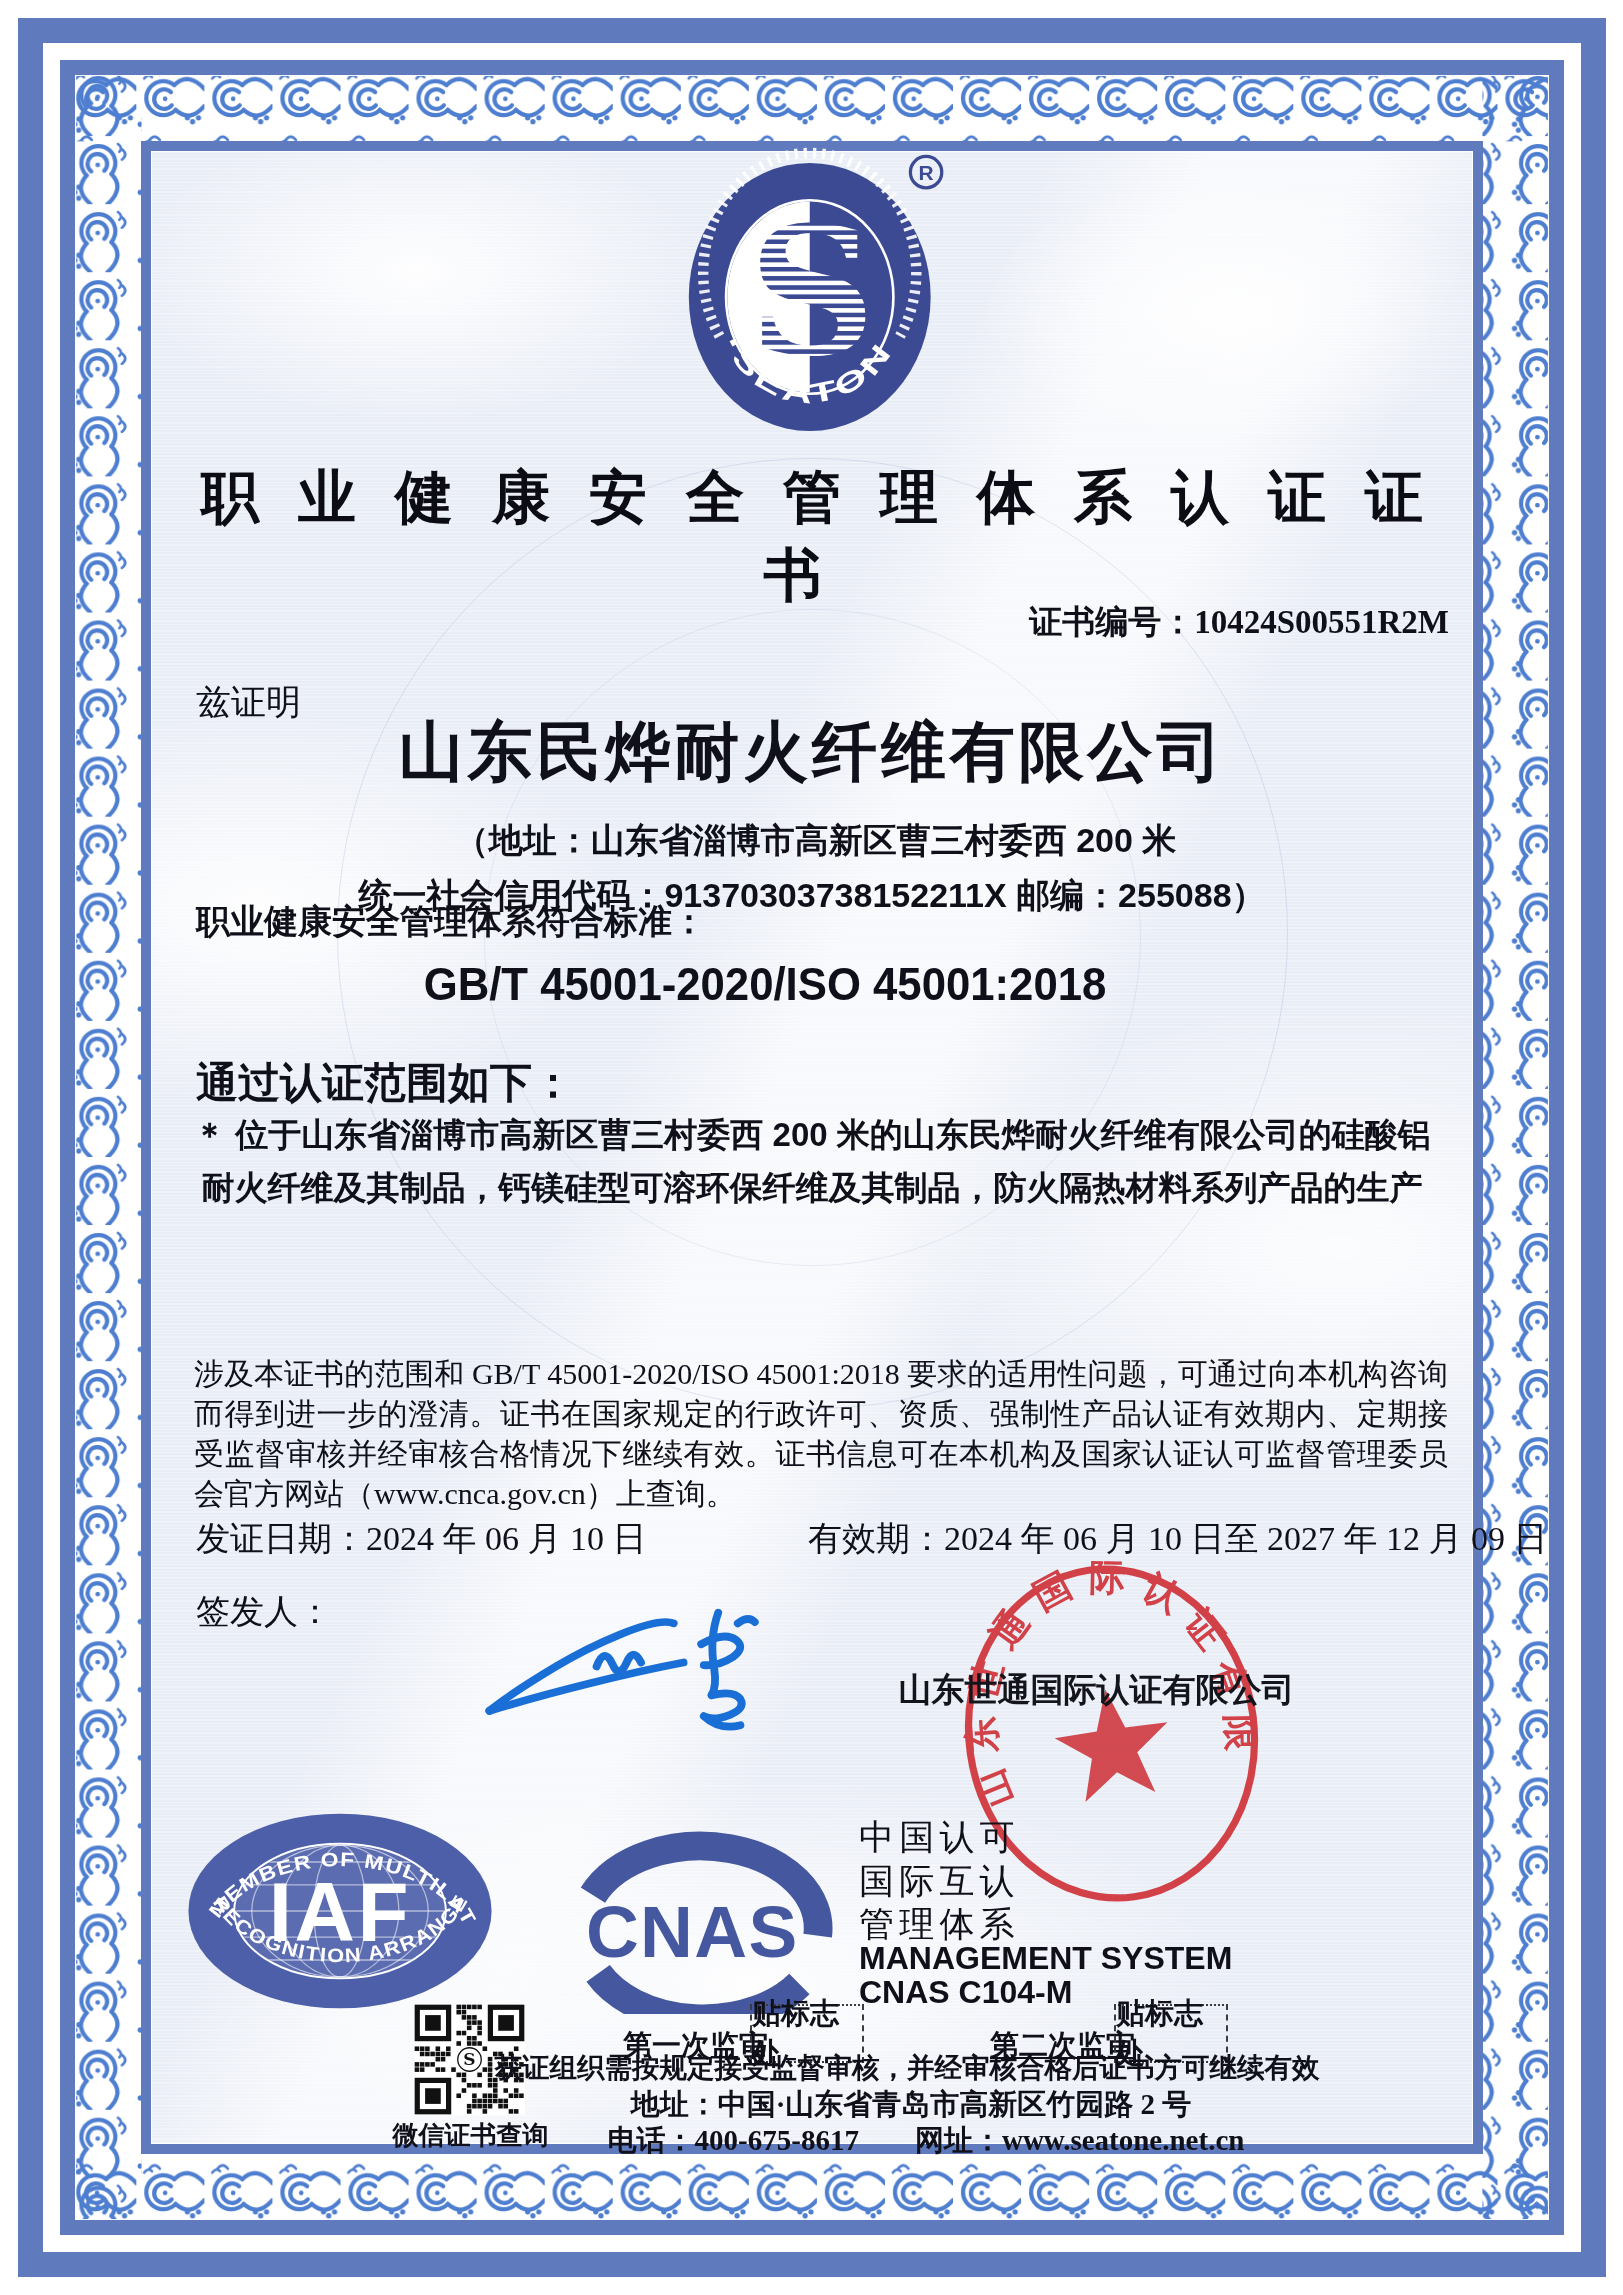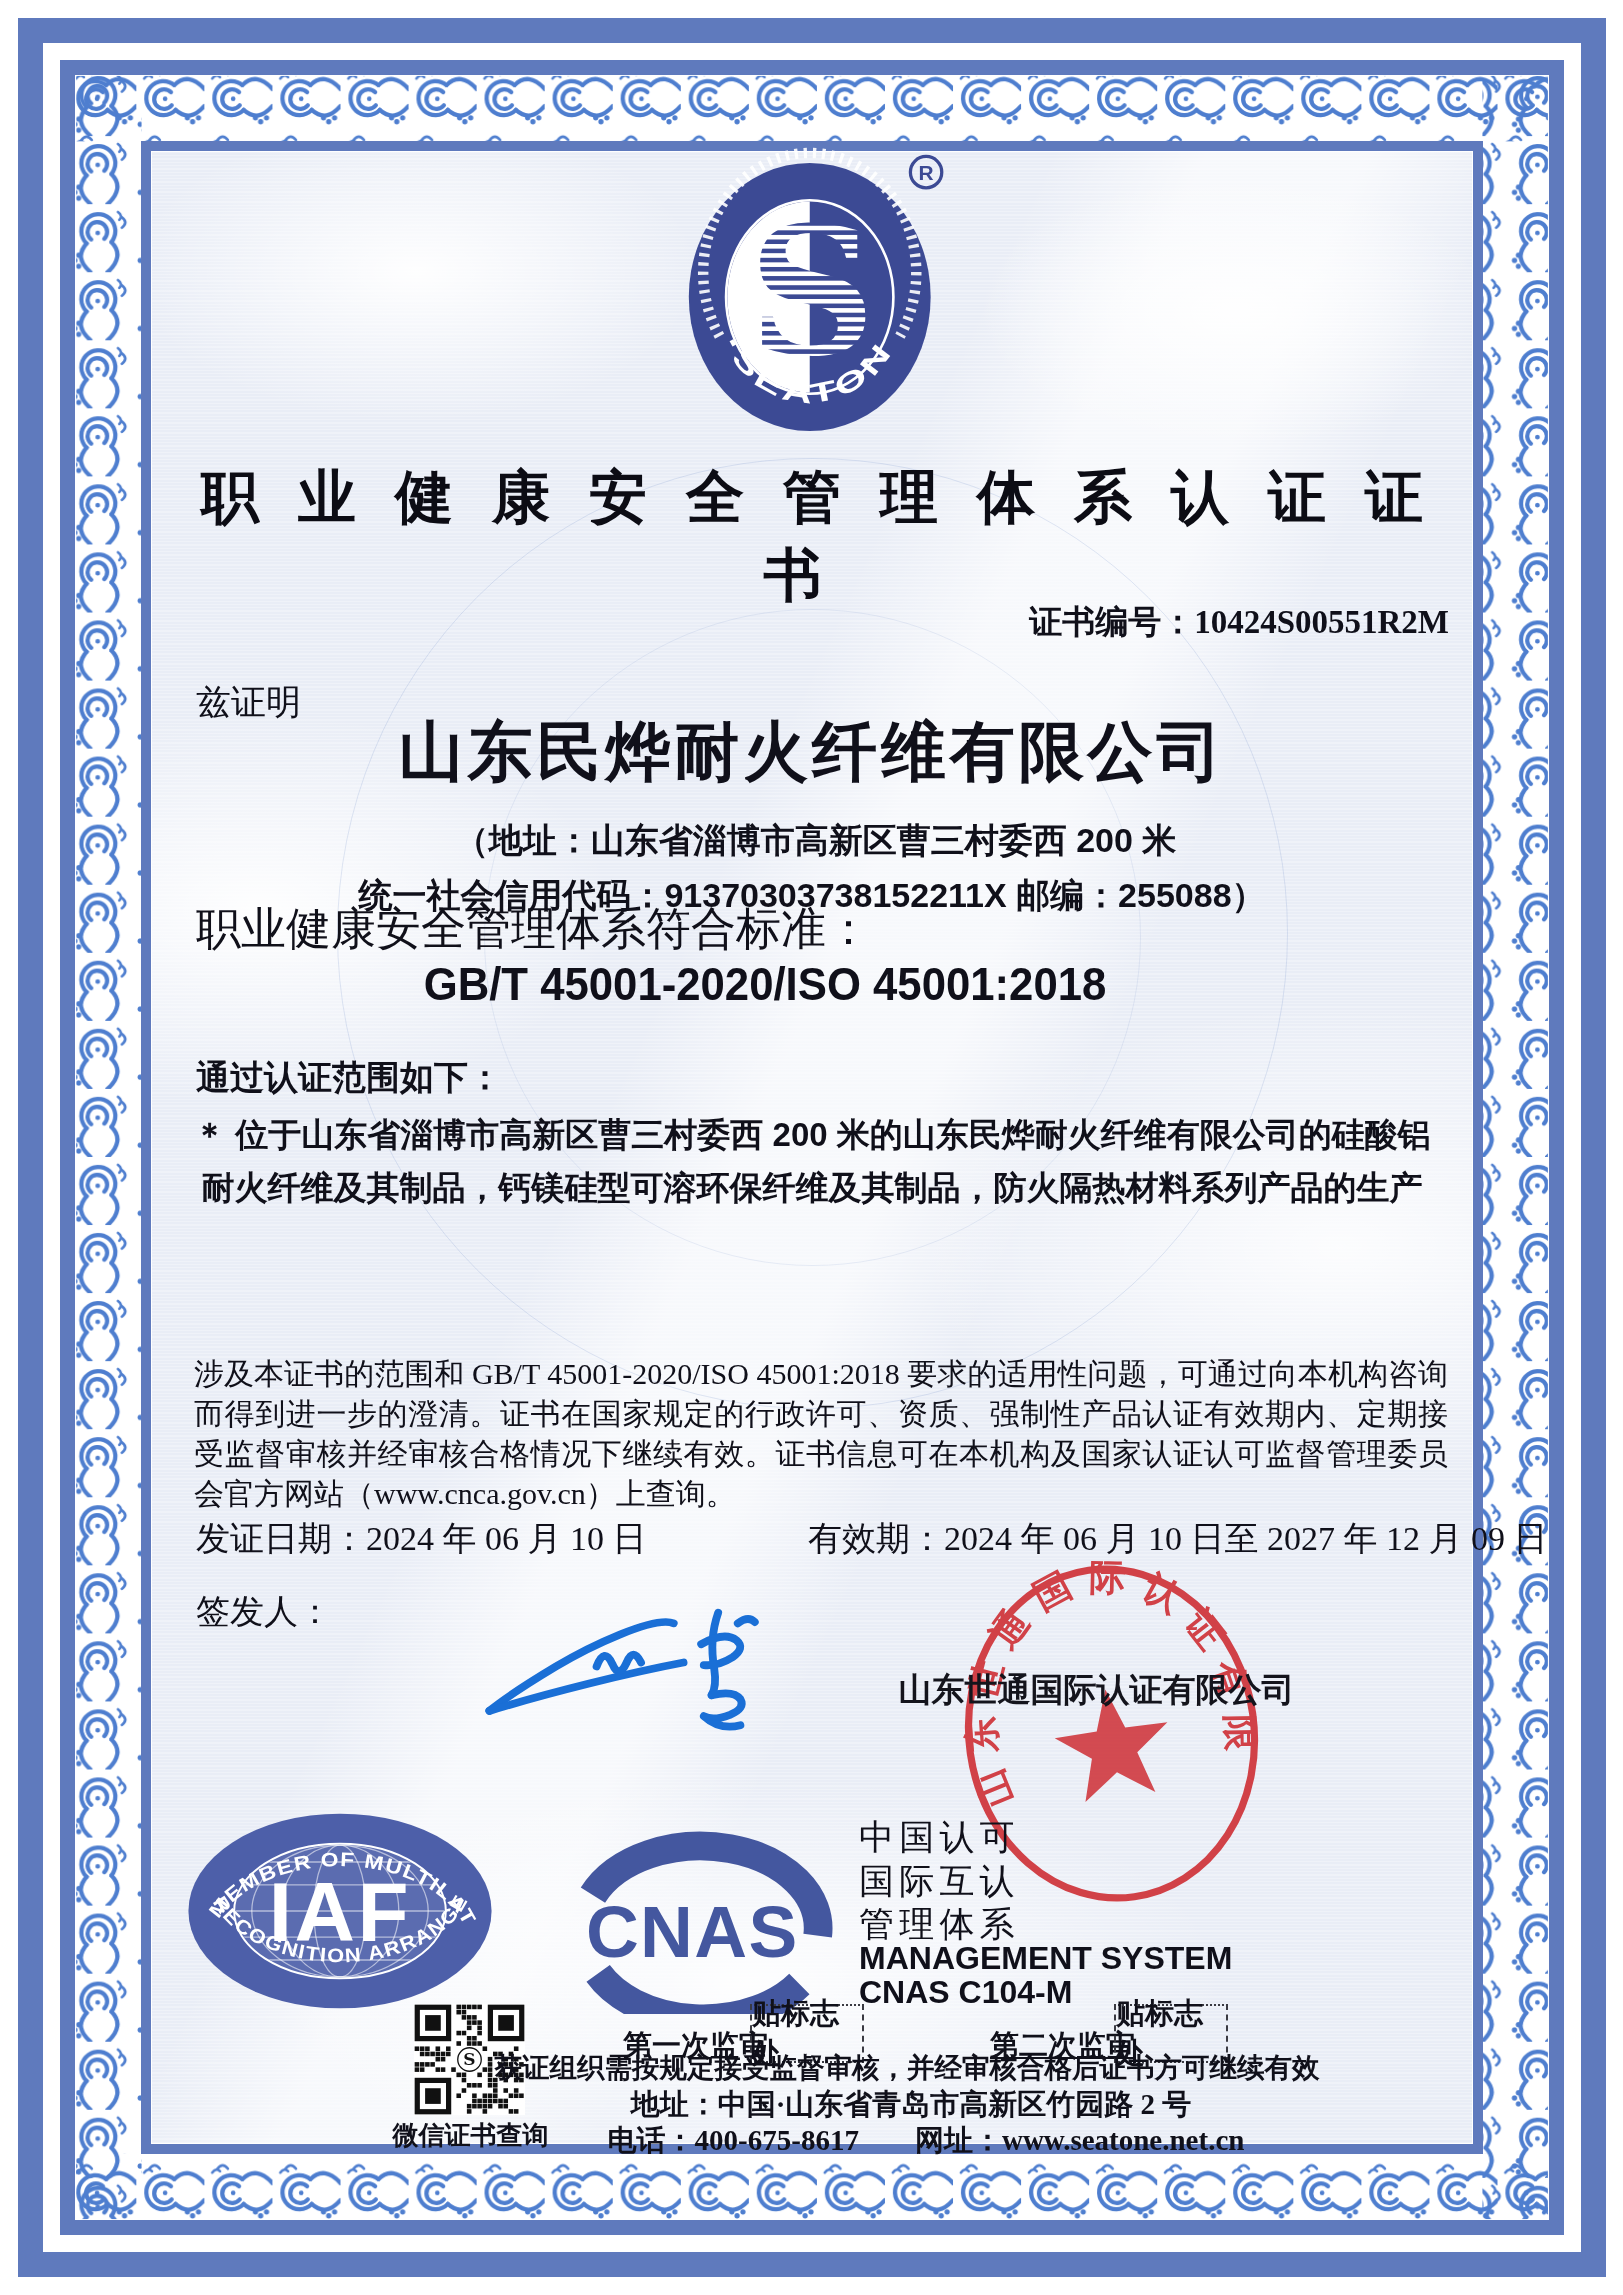--- a/index.html
+++ b/index.html
@@ -27,24 +27,24 @@
   
   .title{left:152px;right:152px;top:459px;text-align:center;font-size:58px;font-weight:bold;
          letter-spacing:39px;text-indent:39px;color:#0c0c14;}
   .certno{right:175px;top:600px;font-size:33px;font-weight:bold;}
   .certify{left:196px;top:679px;font-size:35px;}
   .company{left:152px;right:152px;top:708px;text-align:center;font-size:65px;font-weight:bold;letter-spacing:3.9px;}
   .addr1{left:152px;right:152px;top:818px;text-align:center;font-size:34px;font-weight:bold;
          font-family:"Liberation Sans","DejaVu Sans",sans-serif;padding-left:7px;}
   .addr2{left:152px;right:152px;top:873px;text-align:center;font-size:34px;font-weight:bold;
          font-family:"Liberation Sans","DejaVu Sans",sans-serif;}
-  .stdhead{left:196px;top:899px;font-size:45px;font-weight:normal;font-family:"Liberation Sans","DejaVu Sans",sans-serif;}
+  .stdhead{left:196px;top:899px;font-size:34px;font-weight:bold;font-family:"Liberation Sans","DejaVu Sans",sans-serif;}
   .stdline{left:765px;top:957px;transform:translateX(-50%) scaleX(.95);font-size:46px;font-weight:bold;
            font-family:"Liberation Sans","DejaVu Sans",sans-serif;white-space:nowrap;letter-spacing:0;}
-  .scopehead{left:196px;top:1055px;font-size:34px;font-weight:bold;font-family:"Liberation Sans","DejaVu Sans",sans-serif;}
+  .scopehead{left:196px;top:1055px;font-size:42px;font-weight:bold;font-family:"Liberation Sans","DejaVu Sans",sans-serif;}
   .scopeline{left:152px;right:152px;text-align:center;font-size:33px;font-weight:bold;white-space:nowrap;
              font-family:"Liberation Sans","DejaVu Sans",sans-serif;}
   .legal{left:194px;width:1254px;top:1354px;font-size:30px;line-height:40px;text-align:justify;text-align-last:left;}
   .dateline{top:1516px;font-size:34px;}
   .signer{left:196px;top:1589px;font-size:34px;}
   .issuer-name{left:828px;width:537px;top:1668px;text-align:center;font-size:33px;font-weight:bold;color:#14141c;}
   .accr-cn{left:859px;font-size:35px;letter-spacing:5.2px;}
   .accr-en{left:859px;font-size:32px;font-weight:bold;font-family:"Liberation Sans","DejaVu Sans",sans-serif;}
   .qr-caption{left:367px;width:207px;top:2118px;text-align:center;font-size:26px;font-weight:bold;
               font-family:"Liberation Sans","DejaVu Sans",sans-serif;}

